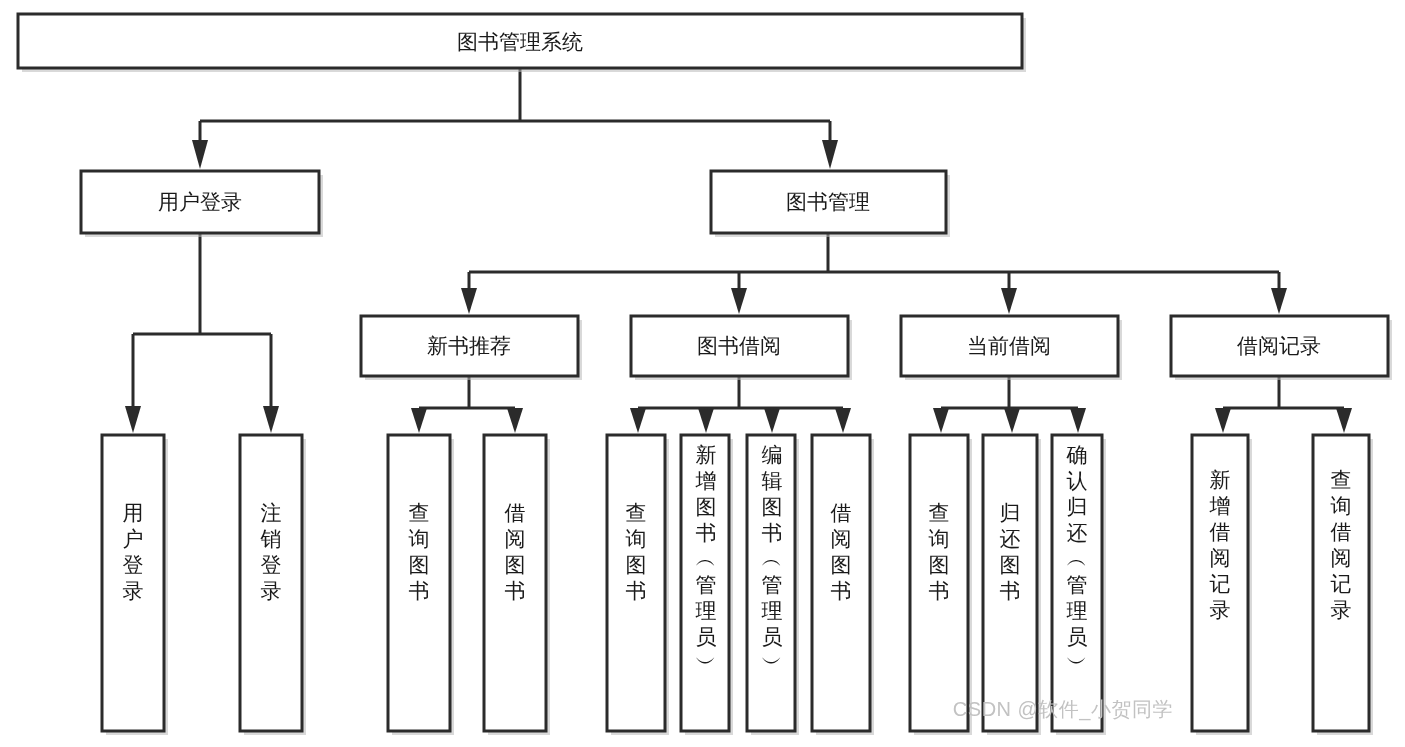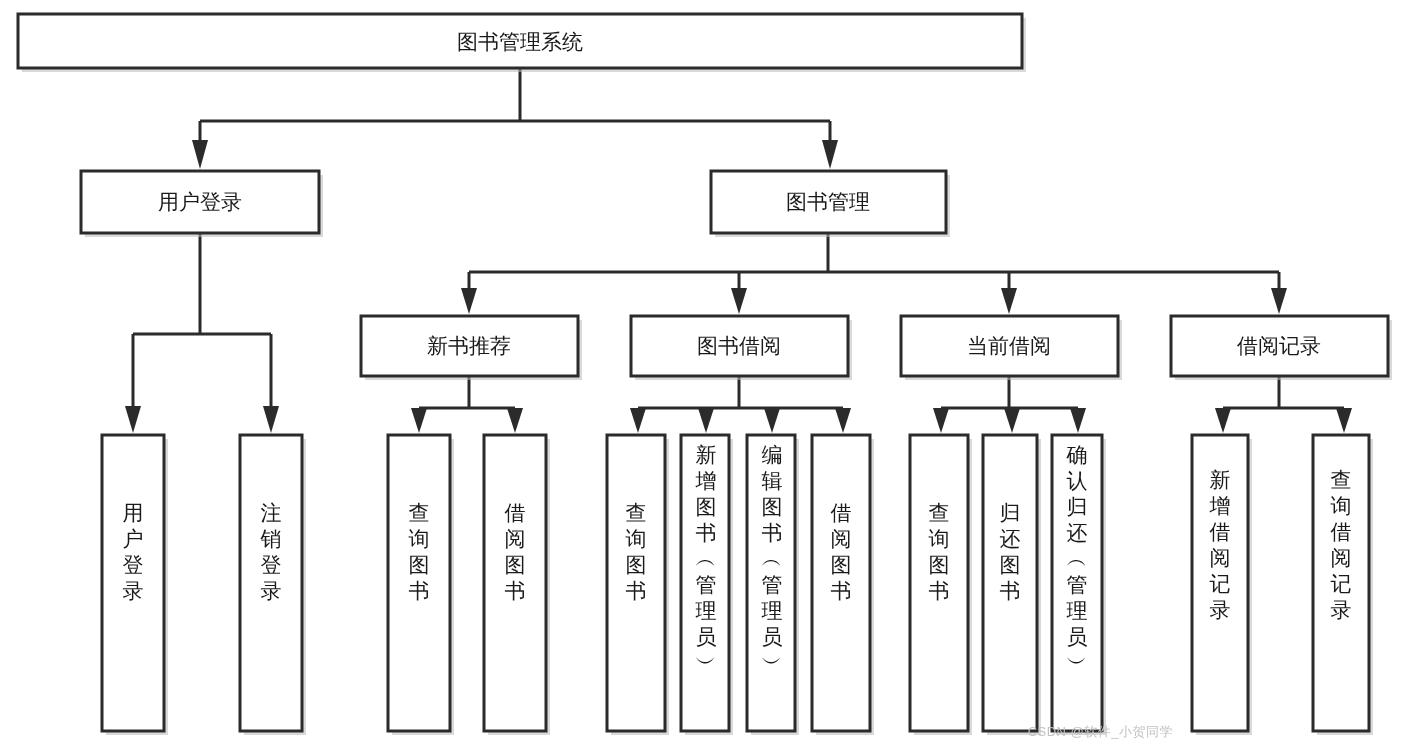--- a/index.html
+++ b/index.html
@@ -53,23 +53,23 @@
   }
   .node-label-v {
     fill: #1a1a1a;
     font-family: "Liberation Sans", "DejaVu Sans", sans-serif;
     font-size: 21px;
     text-anchor: middle;
   }
   .watermark {
     position: absolute;
     right: 12px;
-    bottom: 6px;
+    bottom: 24px;
     color: #c2c2c2;
-    font-size: 13px;
+    font-size: 20px;
     font-family: "Liberation Sans", "DejaVu Sans", sans-serif;
     white-space: nowrap;
     letter-spacing: 0.5px;
     pointer-events: none;
   }
 </style>
 </head>
 <body>
 
 <div id="diagram-root">

